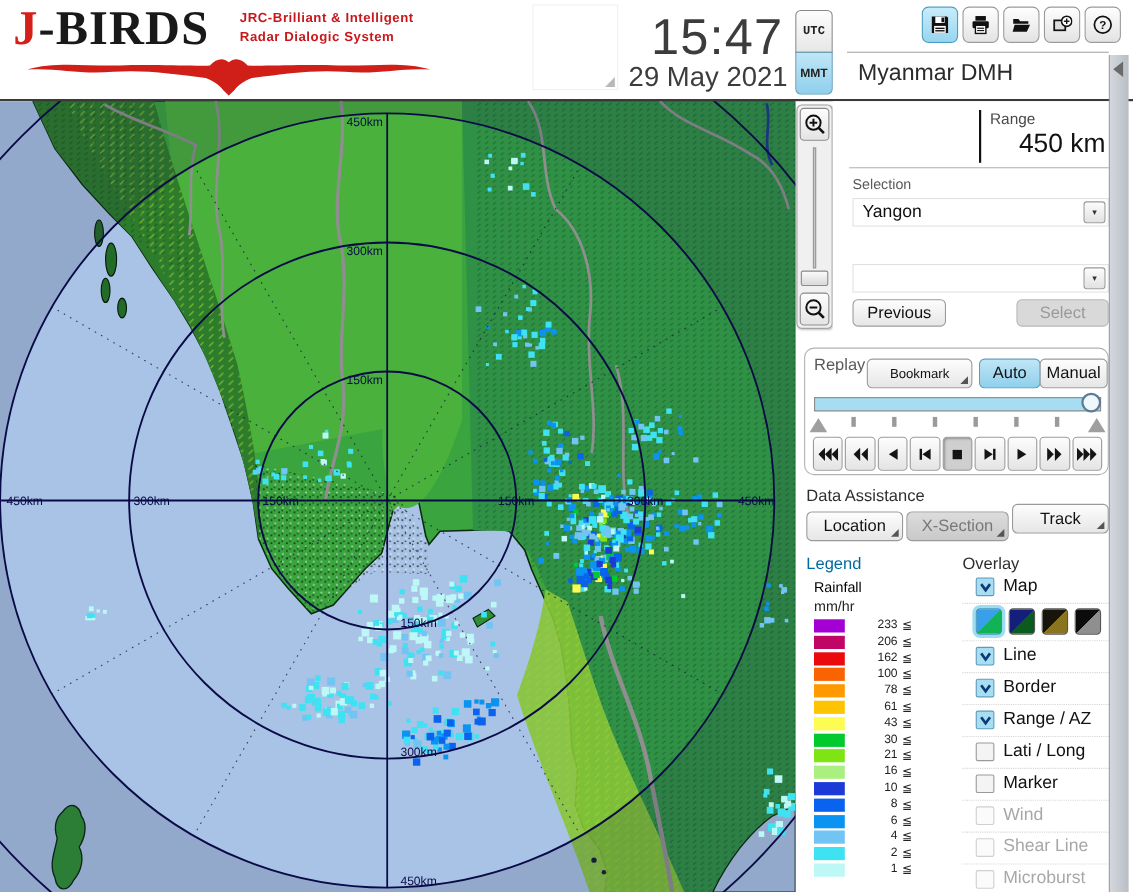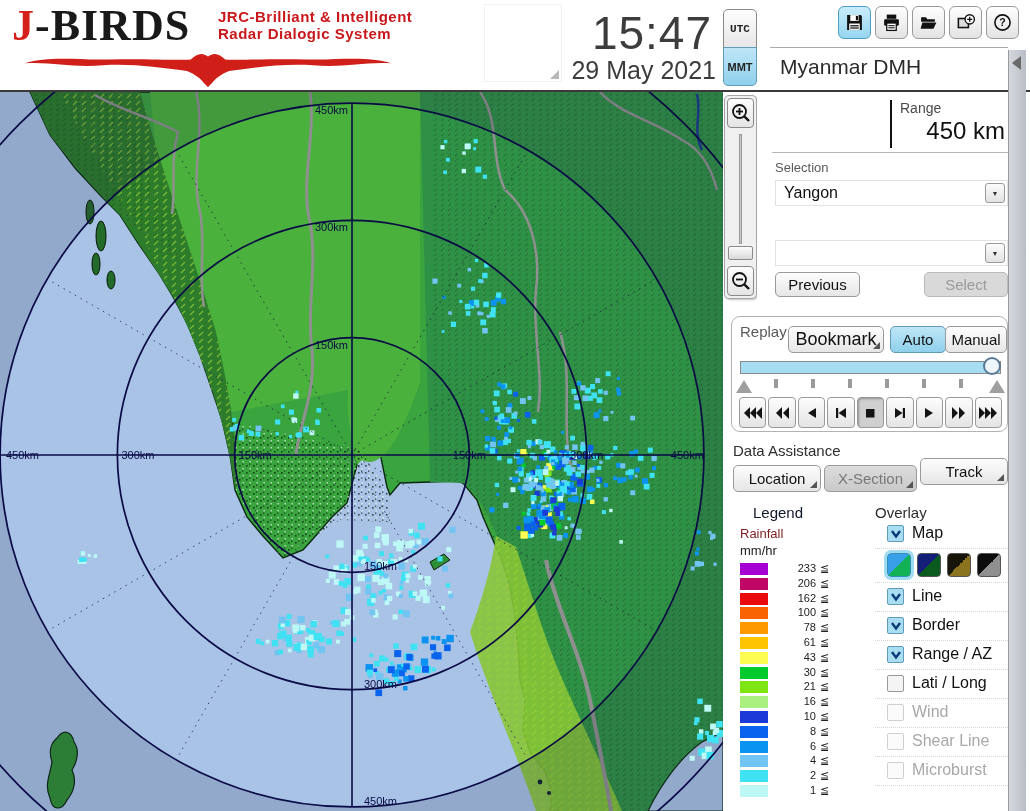--- a/index.html
+++ b/index.html
@@ -8,21 +8,21 @@
   .app { position:relative; width:1030px; height:672px; background:#fff; }
 
   
   .header { position:absolute; left:0; top:0; width:1030px; height:92px; background:#fff;
             border-bottom:2px solid #3a3a3a; }
   .logo { position:absolute; left:8px; top:2px; width:400px; height:88px; }
   .logo-title { position:absolute; left:4px; top:2px; font-family:"Liberation Serif", serif;
                 font-weight:bold; font-size:44px; letter-spacing:1px; color:#191919; line-height:1; }
   .logo-title .j { color:#d42019; }
   .logo-tag { position:absolute; left:210px; top:6px; color:#c9181c; font-weight:bold;
-              font-size:15px; line-height:17px; letter-spacing:0.5px; white-space:nowrap; }
+              font-size:12px; line-height:17px; letter-spacing:0.5px; white-space:nowrap; }
   .eagle { position:absolute; left:10px; top:46px; }
   .timebox { position:absolute; left:484px; top:4px; width:78px; height:78px; background:#fff;
              border:1px solid #f1f1f1; }
   .timebox .grip { position:absolute; right:2px; bottom:2px; width:0; height:0;
              border-left:9px solid transparent; border-bottom:9px solid #b9b9b9; }
   .clock-time { position:absolute; left:560px; top:6px; width:152px; text-align:right;
                 font-size:46px; color:#3c3c3c; letter-spacing:1px; }
   .clock-date { position:absolute; left:530px; top:56px; width:186px; text-align:right;
                 font-size:25px; color:#3c3c3c; }
   .tzbtn { position:absolute; left:723px; width:34px; height:39px; border:1px solid #8a8a8a;
@@ -85,23 +85,23 @@
   .tickrow { position:absolute; left:8px; top:60px; width:261px; height:16px; }
   .tick { position:absolute; top:2px; width:4px; height:9px; background:#9a9a9a; }
   .endtri { position:absolute; top:3px; width:0; height:0; border-left:8px solid transparent;
          border-right:8px solid transparent; border-bottom:13px solid #9f9f9f; }
   .pbrow { position:absolute; left:7px; top:80px; width:263px; height:31px; display:flex; gap:2px; }
   .pbtn { flex:1; border:1px solid #9a9a9a; border-radius:4px;
           background:linear-gradient(#fdfdfd,#e4e4e4); display:flex; align-items:center;
           justify-content:center; }
   .pbtn.pressed { background:#cfcfcf; box-shadow:inset 1px 1px 2px rgba(0,0,0,.3); }
   .da-label { position:absolute; left:-24px; top:350px; font-size:15px; color:#2e2e2e; }
-  .legend-label { position:absolute; left:-24px; top:412px; font-size:15px; color:#0f172a;margin-left:20px; }
+  .legend-label { position:absolute; left:-24px; top:412px; font-size:15px; color:#0369a1; }
   .overlay-label { position:absolute; left:118px; top:412px; font-size:15px; color:#2e2e2e; }
-  .rainfall-l1 { position:absolute; left:-17px; top:434px; font-size:13px; color:#7f1d1d; }
+  .rainfall-l1 { position:absolute; left:-17px; top:434px; font-size:13px; color:#000000; }
   .rainfall-l2 { position:absolute; left:-17px; top:451px; font-size:13px; color:#222; }
   .legend-rows { position:absolute; left:-17px; top:470px; width:110px; }
   .lrow { position:relative; height:14.8px; }
   .lrow .sw { position:absolute; left:0; top:1px; width:28px; height:12px; }
   .lrow .lv { position:absolute; left:34px; top:0; width:42px; text-align:right; font-size:11px;
               color:#222; }
   .lrow .lop { position:absolute; left:80px; top:0; font-size:11px; color:#222; }
   .ov-rows { position:absolute; left:118px; top:428px; width:133px; }
   .ovrow { position:relative; height:29px; border-bottom:1px dotted #d5d5d5; }
   .ovrow .cb { position:absolute; left:12px; top:5px; width:17px; height:17px;
@@ -1016,21 +1016,21 @@
     <div class="drop" style="top:148px">
       <span class="val"></span>
       <span class="dbtn">▼</span>
     </div>
 
     <div class="btn" style="left:18px; top:180px; width:85px; height:25px">Previous</div>
     <div class="btn disabled" style="left:167px; top:180px; width:84px; height:25px">Select</div>
 
     <div class="replay-group">
       <div class="replay-label">Replay</div>
-      <div class="btn corner" style="left:56px; top:9px; width:96px; height:27px; font-size:18px">Bookmark</div>
+      <div class="btn corner" style="left:56px; top:9px; width:96px; height:27px; font-size:12px">Bookmark</div>
       <div class="btn blue" style="left:158px; top:9px; width:56px; height:27px">Auto</div>
       <div class="btn" style="left:213px; top:9px; width:62px; height:27px">Manual</div>
 
       <div class="slider-track"></div>
       <div class="slider-handle"></div>
       <div class="tickrow" id="tickrow">
         <div class="endtri" style="left:-4px"></div>
         <div class="endtri" style="left:249px"></div>
       <div class="tick" style="left: 34px;"></div>
           <div class="tick" style="left: 71px;"></div>
@@ -1224,20 +1224,24 @@
             <svg width="12" height="10" viewBox="0 0 12 10">
               <polyline points="2,2 6,7.5 10,2" fill="none" stroke="#0a3c78" stroke-width="2.4"></polyline>
             </svg>
           </span>
                    <span class="ol">Range / AZ</span>
         </div>
         <div class="ovrow unchecked">
           <span class="cb"></span>
                    <span class="ol">Lati / Long</span>
         </div>
+        <div class="ovrow unchecked">
+          <span class="cb"></span>
+                   <span class="ol">Marker</span>
+        </div>
         <div class="ovrow disabled">
           <span class="cb"></span>
                    <span class="ol">Wind</span>
         </div>
         <div class="ovrow disabled">
           <span class="cb"></span>
                    <span class="ol">Shear Line</span>
         </div>
         <div class="ovrow disabled">
           <span class="cb"></span>

